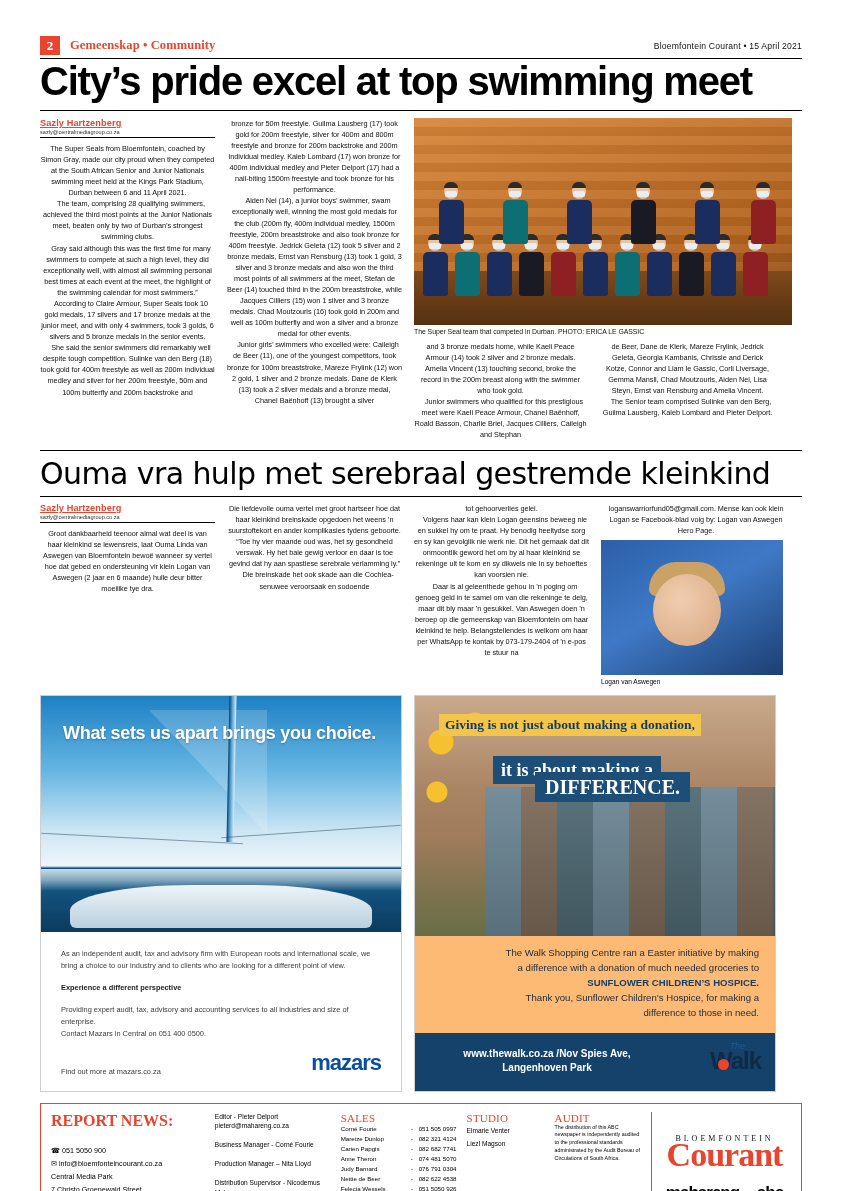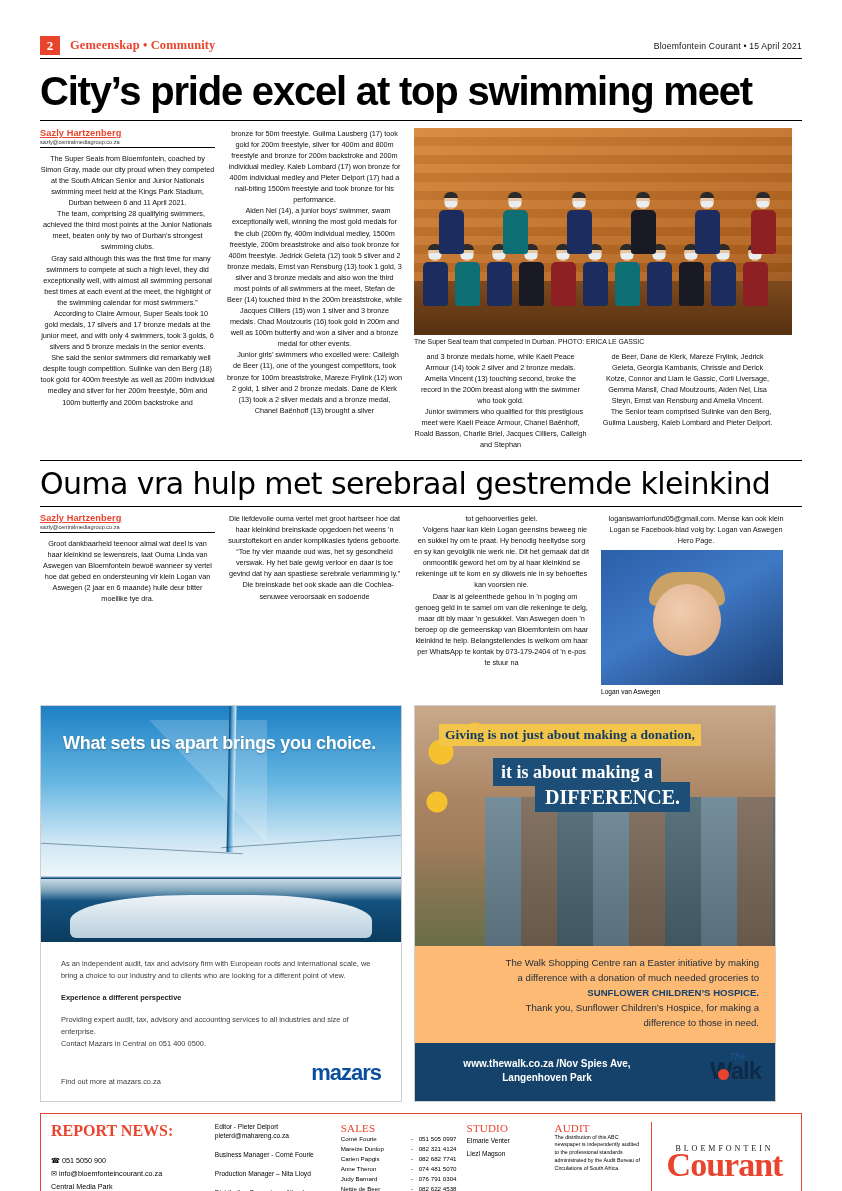--- a/index.html
+++ b/index.html
@@ -26,21 +26,21 @@
   }
   .masthead-right {
     margin-left:auto; font-size:8.6px; color:#111; letter-spacing:.2px;
   }
   .rule-under-masthead { border-top:1px solid #000; margin-top:3px; }
 
   
   .headline-1 {
     font-family:"Liberation Sans", sans-serif;
     font-weight:700; font-size:40px; line-height:1.02;
-    letter-spacing:-1.2px; margin:12px 0 8px; color:#000;
+    letter-spacing:-1.2px; margin:2px 0 8px; color:#000;
   }
   .rule-thin { border-top:1px solid #000; }
 
   
   .art1 { display:flex; gap:12px; margin-top:7px; }
   .col { width:175px; }
   .byline-name {
     color:#e8442e; font-size:9.2px; font-weight:700; text-decoration:underline;
     letter-spacing:.1px;
   }
@@ -176,21 +176,21 @@
       repeating-linear-gradient(90deg,#6d8796 0 36px,#7d6b5a 36px 72px,#4f6a74 72px 108px);
   }
   .walk-l1, .walk-l2, .walk-l3 {
     position:absolute; font-weight:700; color:#fff; line-height:1;
   }
   .walk-l1 {
     left:24px; top:18px; background:#f3c54a; color:#153a5e;
     font-size:13.5px; padding:4px 6px;
   }
   .walk-l2 {
-    left:78px; top:52px; background:#1d4e78; font-size:18px; padding:5px 8px;
+    left:78px; top:60px; background:#1d4e78; font-size:18px; padding:5px 8px;
   }
   .walk-l3 {
     left:120px; top:76px; background:#1d4e78; font-size:20px; padding:5px 10px;
   }
   .walk-yellow {
     background:#fdba74; padding:10px 16px 12px; text-align:right;
   }
   .walk-yellow p { margin:0; font-size:9.6px; line-height:1.55; color:#1b2a3c; }
   .walk-yellow p.hosp { font-weight:700; color:#14406d; }
   .walk-blue {

